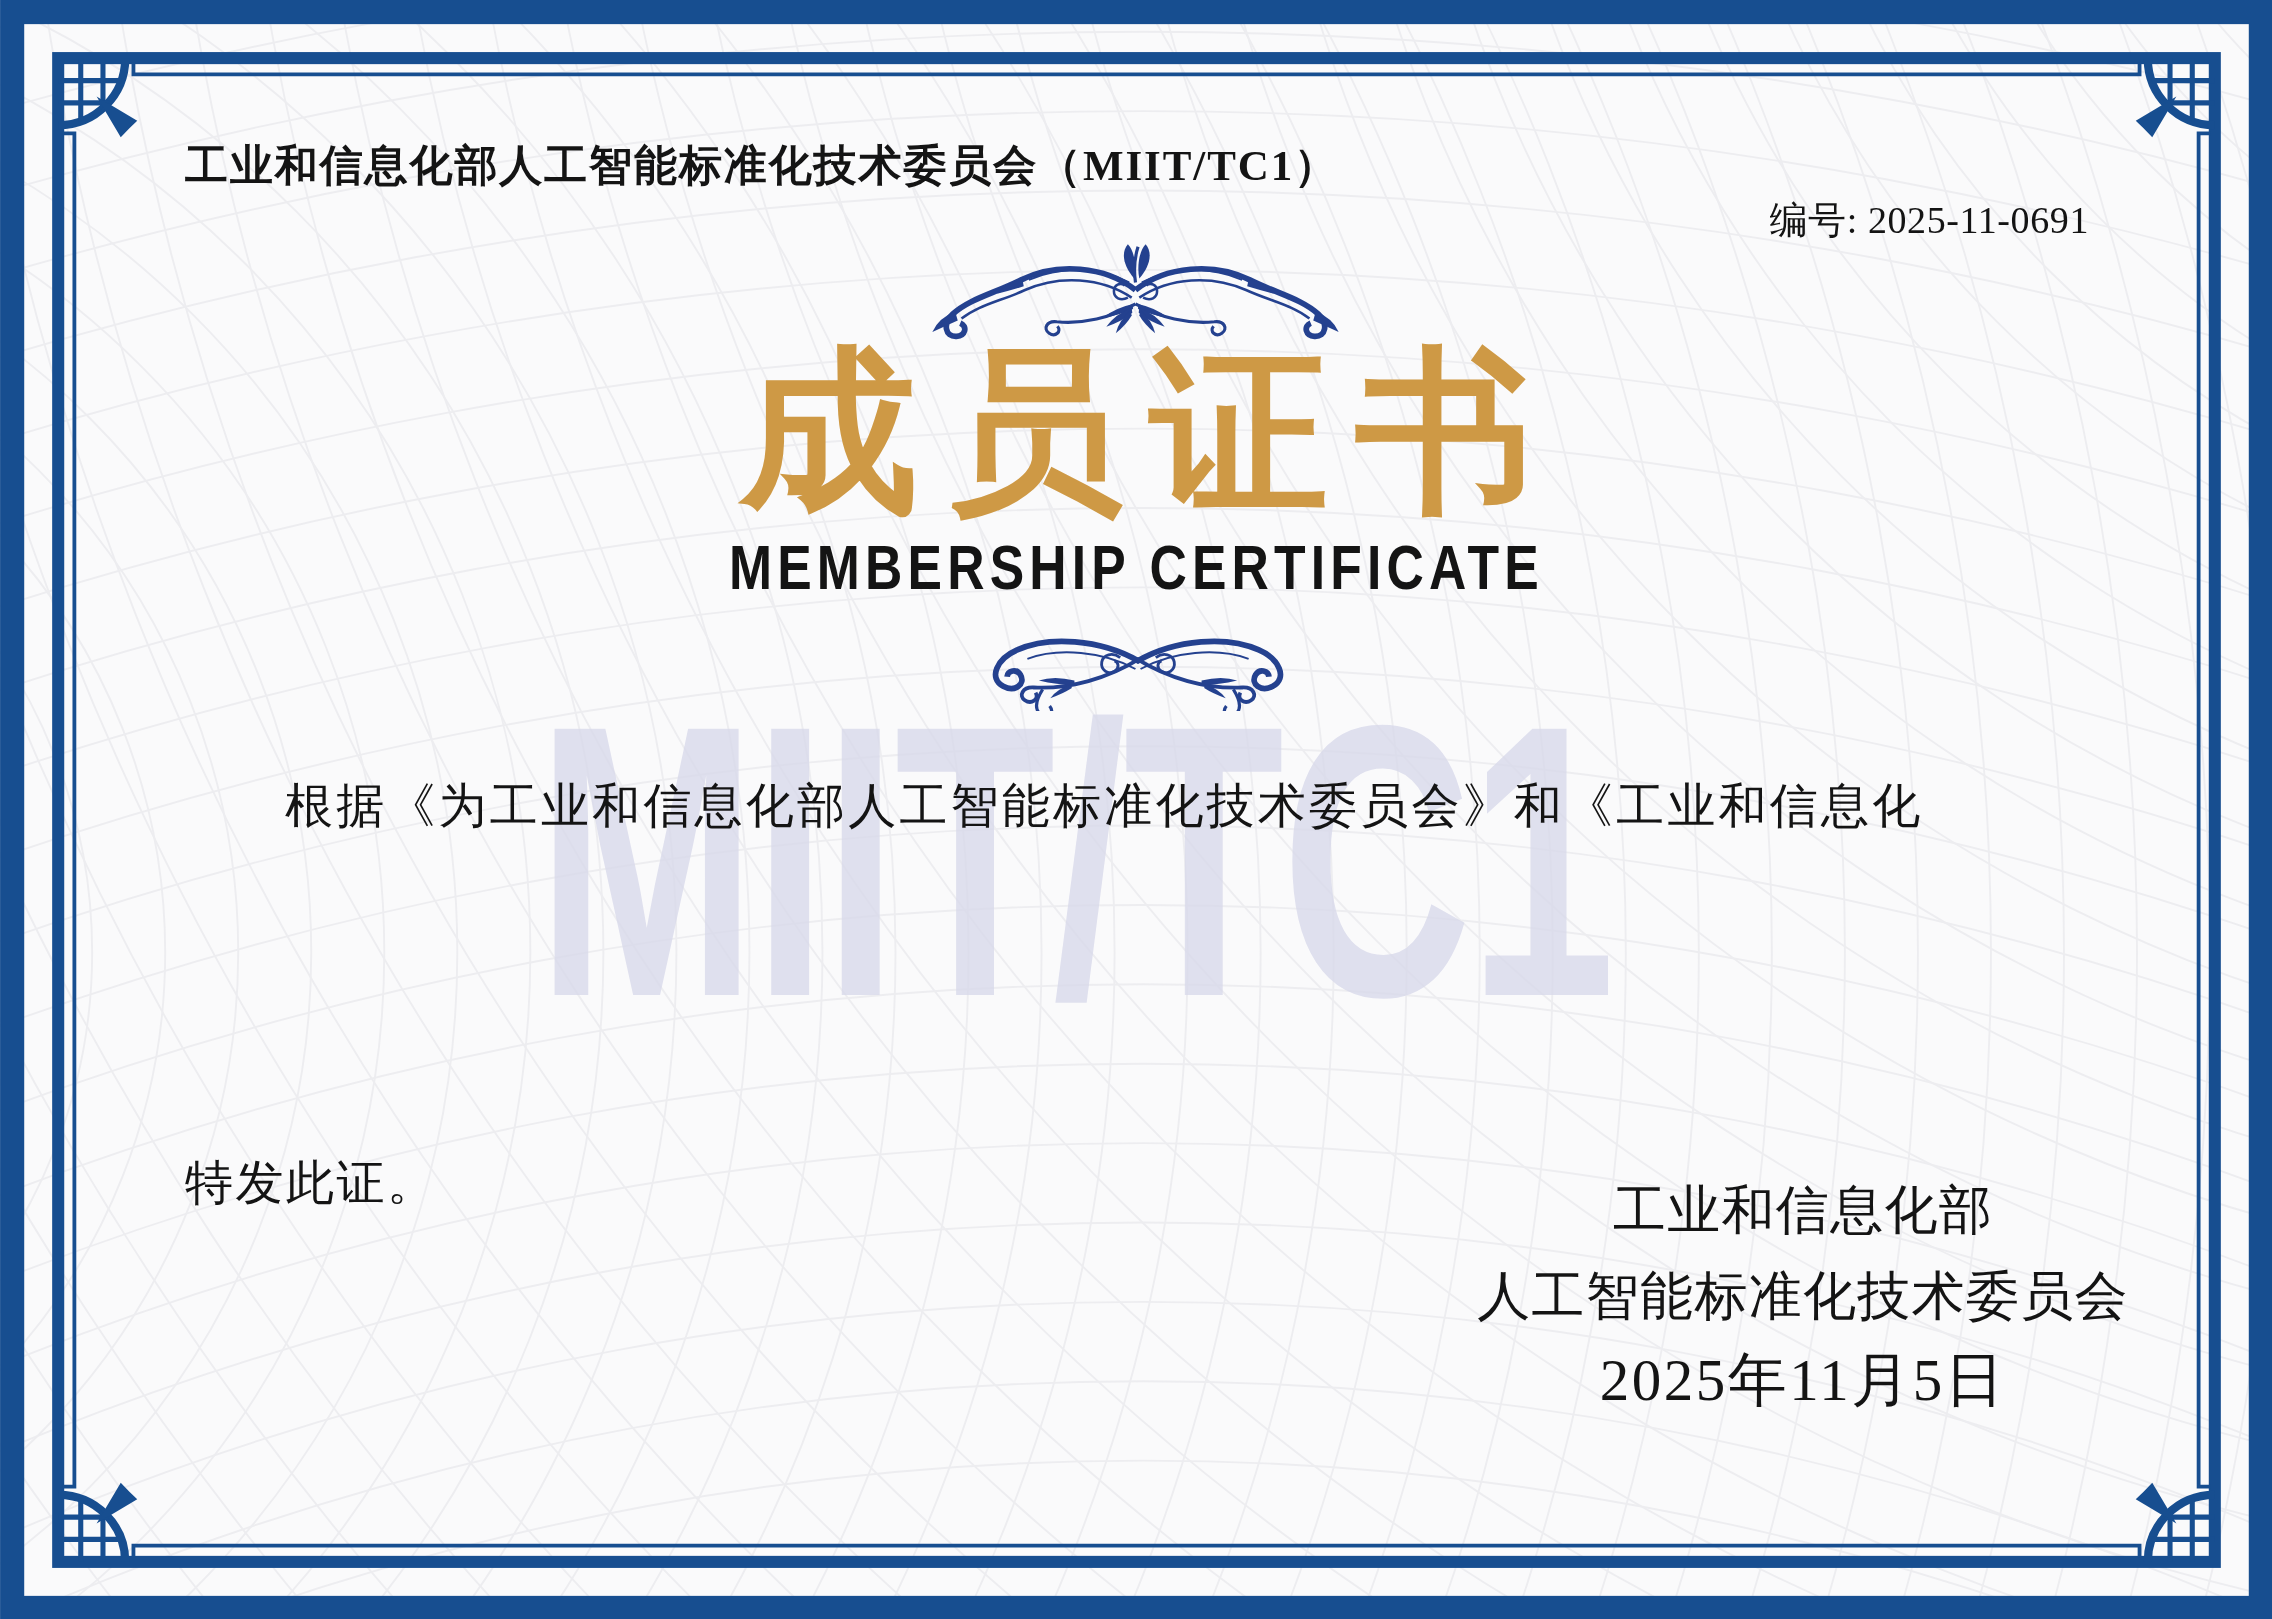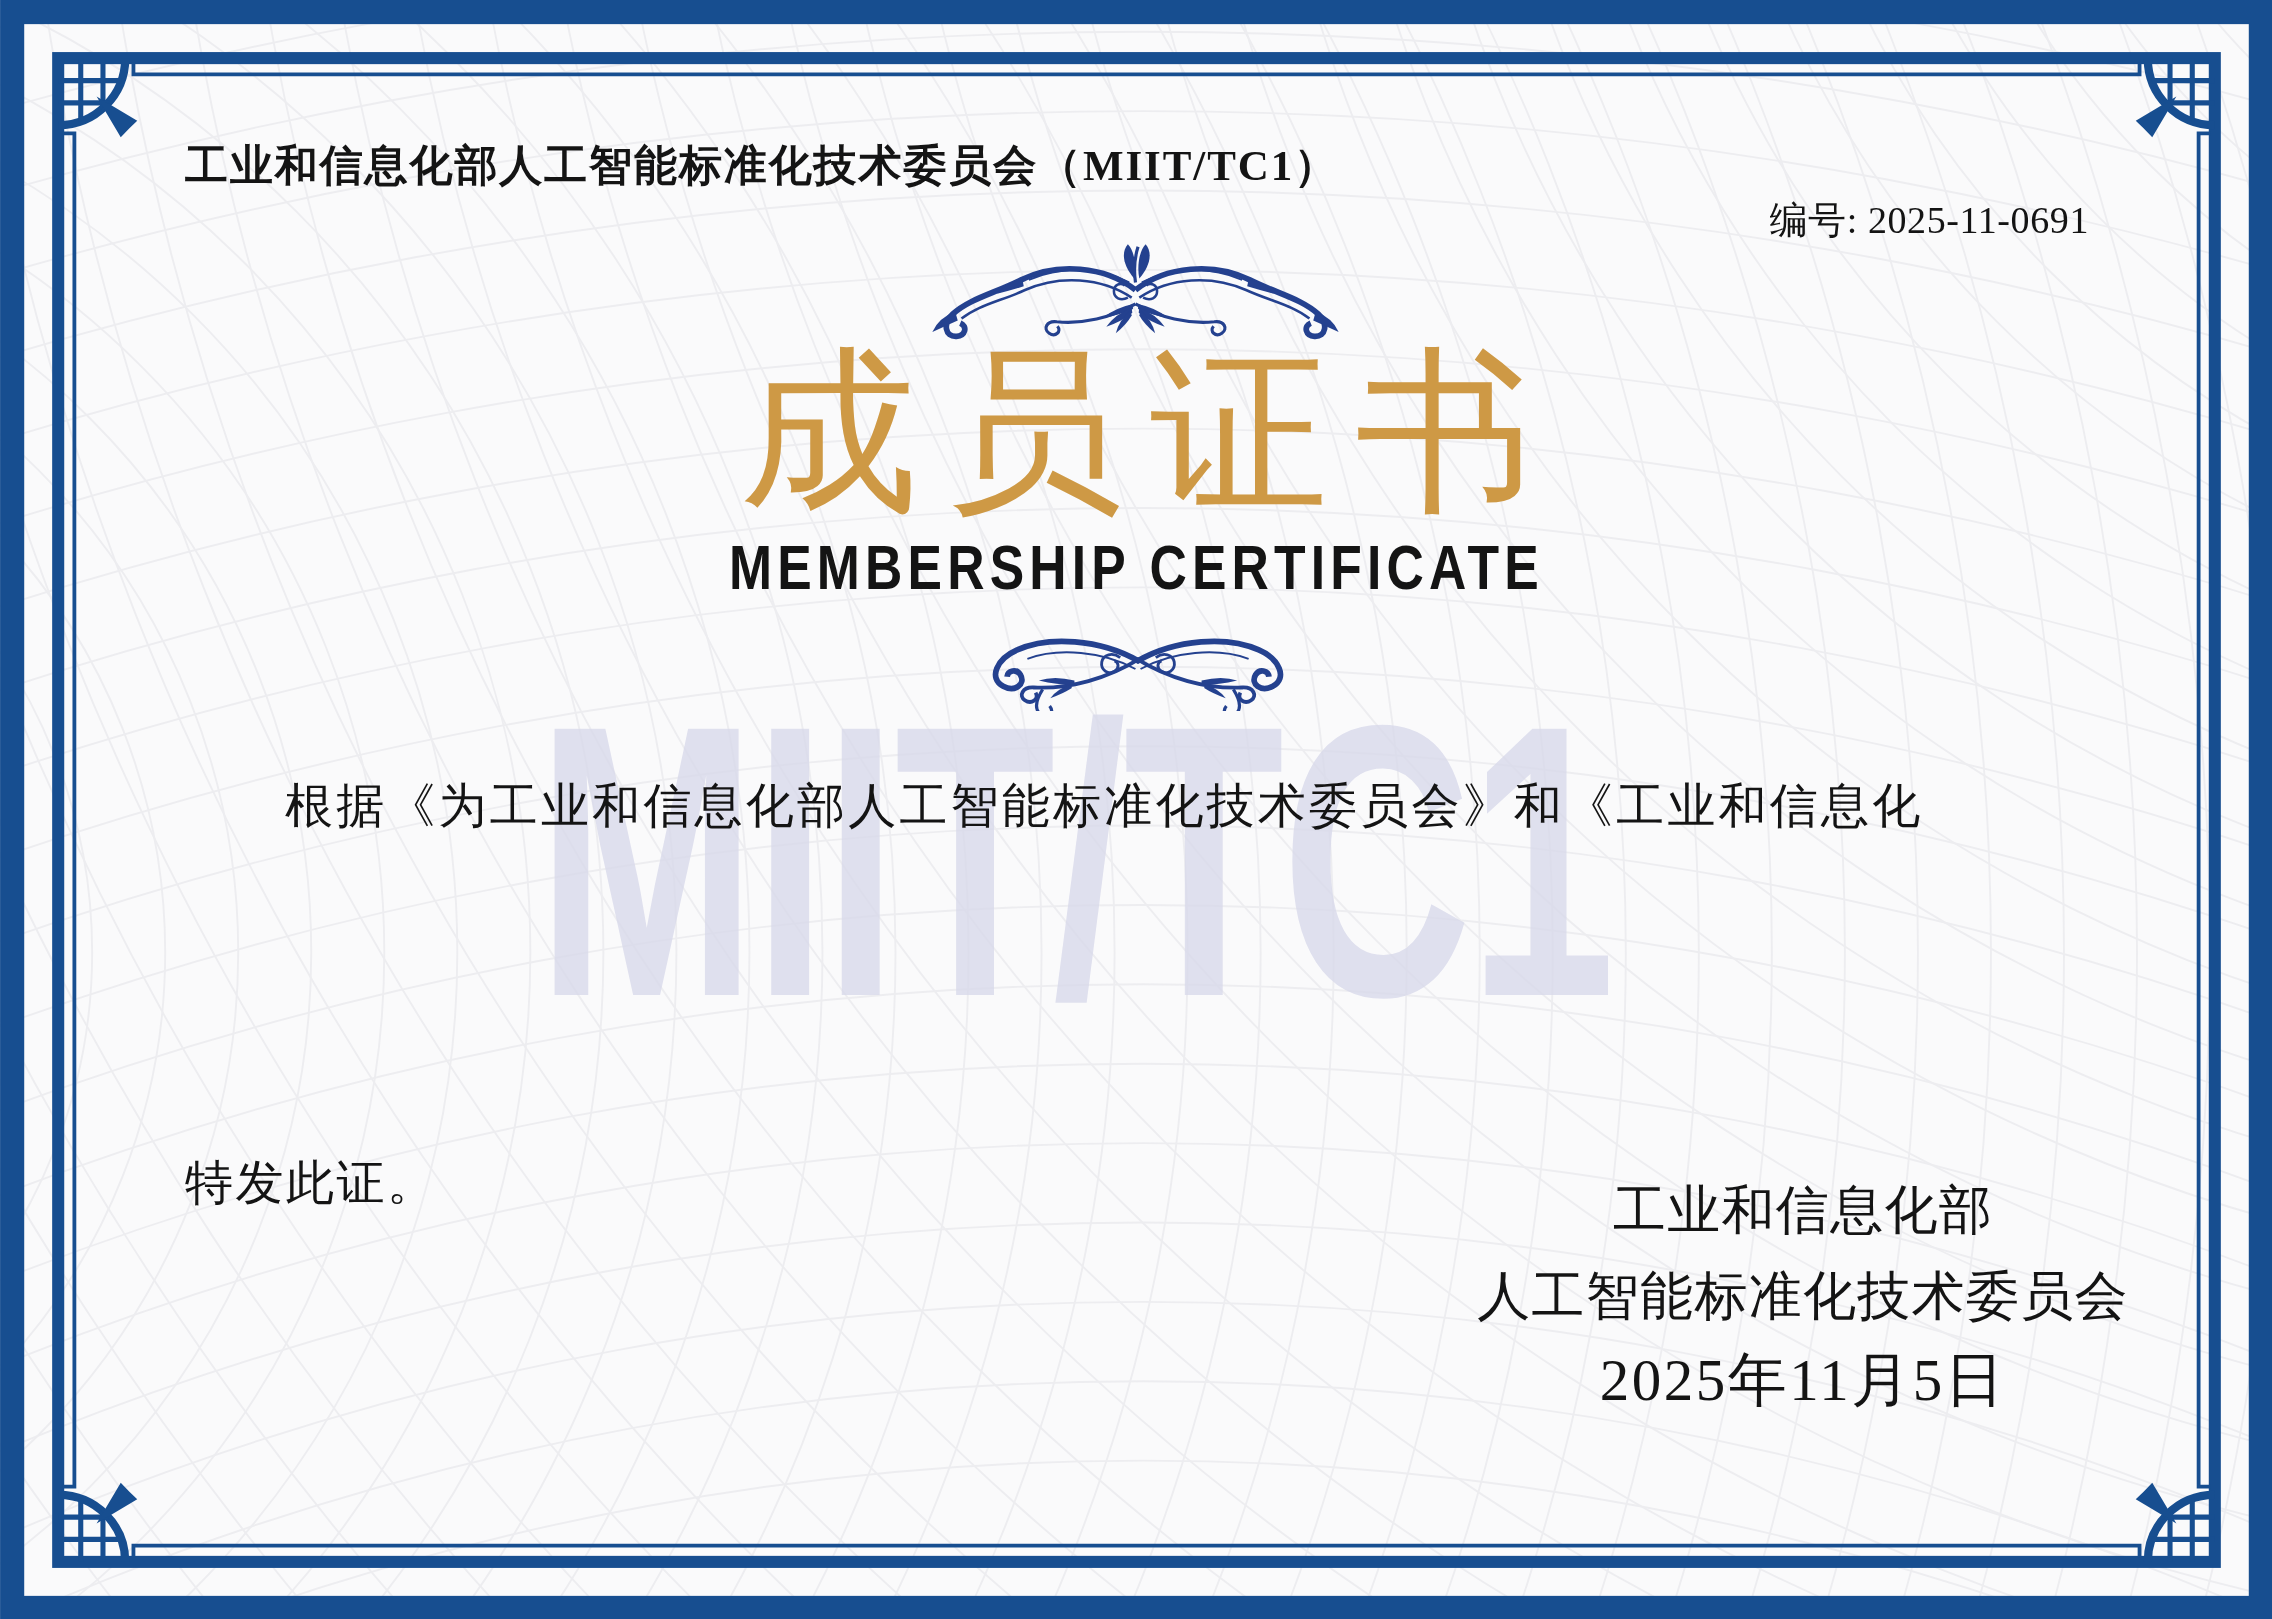--- a/index.html
+++ b/index.html
@@ -17,21 +17,21 @@
              transform:scaleX(.68);transform-origin:left center;letter-spacing:-3.8px;}
   
   .k-s{stroke:var(--c-border,#174E90);fill:none;}
   .k-f{fill:var(--c-border,#174E90);stroke:none;}
   .o-s{stroke:var(--c-flourish,#24418F);fill:none;}
   .o-f{fill:var(--c-flourish,#24418F);stroke:none;}
   
   .issuer{left:185px;top:137px;font-size:43px;font-weight:700;letter-spacing:1.9px;white-space:nowrap;}
   .serial{right:184px;top:157px;font-size:38px;letter-spacing:0.6px;white-space:nowrap;margin-top:38px;}
   .title-zh{left:0;width:100%;top:338px;text-align:center;color:var(--c-gold,#CE9945);
-            font-size:178px;line-height:190px;font-weight:400;letter-spacing:27px;text-indent:27px;white-space:nowrap;}
+            font-size:178px;line-height:190px;font-weight:700;letter-spacing:27px;text-indent:27px;white-space:nowrap;}
   .title-en{left:0;width:100%;top:532px;text-align:center;white-space:nowrap;
             font-family:"Liberation Sans","DejaVu Sans",sans-serif;font-weight:700;
             font-size:63px;line-height:71px;letter-spacing:6.3px;
             transform:scaleX(.82);transform-origin:center;}
   .flourish-top{left:926px;top:243px;}
   .flourish-bottom{left:960px;top:622px;}
   .body-block{left:185px;top:765px;width:1911px;font-size:48px;line-height:81px;letter-spacing:3.2px;}
   .body-line{white-space:nowrap;}
   .body-line.indent{text-indent:100px;}
   .closing{left:185px;top:1111px;font-size:48px;letter-spacing:2.5px;white-space:nowrap;margin-top:40px;}

